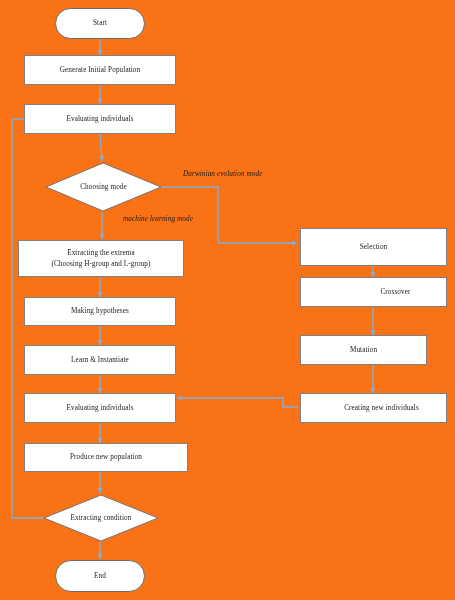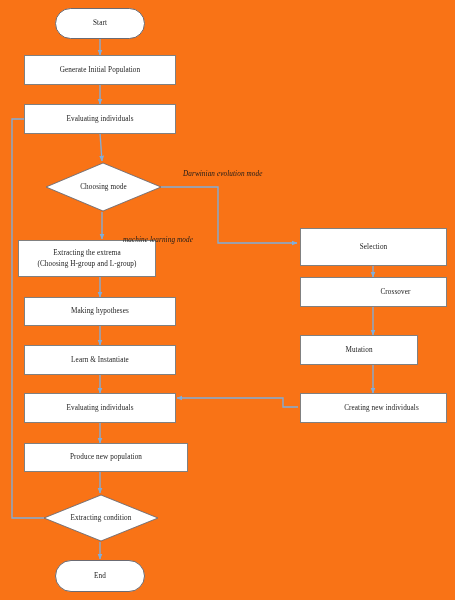--- a/index.html
+++ b/index.html
@@ -112,23 +112,23 @@
   <div class="node process" style="left:24px; top:104px; width:152px; height:30px;">
     <span class="node-text">Evaluating individuals</span>
   </div>
 
   <div class="node decision" style="left:46px; top:163px; width:115px; height:48px;">
     <span class="node-text dec-label">Choosing mode</span>
   </div>
 
   <div class="edge-label" style="left:183px; top:170px;">Darwinian evolution mode</div>
 
-  <div class="edge-label" style="left:123px; top:215px;margin-top:21px;">machine learning mode</div>
+  <div class="edge-label" style="left:123px; top:215px;">machine learning mode</div>
 
-  <div class="node process" style="left:18px; top:240px; width:138px; height:37px;">
+  <div class="node process" style="left:18px; top:240px; width:166px; height:37px;">
     <span class="node-text">Extracting the extrema
 (Choosing H-group and L-group)</span>
   </div>
 
   <div class="node process" style="left:24px; top:297px; width:152px; height:29px;">
     <span class="node-text">Making hypotheses</span>
   </div>
 
   <div class="node process" style="left:24px; top:345px; width:152px; height:30px;">
     <span class="node-text">Learn &amp; Instantiate</span>
@@ -151,21 +151,21 @@
   </div>
 
   <div class="node process" style="left:300px; top:228px; width:147px; height:38px;">
     <span class="node-text">Selection</span>
   </div>
 
   <div class="node process" style="left:300px; top:277px; width:147px; height:30px;padding-left:44px;">
     <span class="node-text">Crossover</span>
   </div>
 
-  <div class="node process" style="left:300px; top:335px; width:118px; height:30px;">
+  <div class="node process" style="left:300px; top:335px; width:127px; height:30px;">
     <span class="node-text">Mutation</span>
   </div>
 
   <div class="node process" style="left:300px; top:393px; width:147px; height:30px;padding-left:16px;">
     <span class="node-text">Creating new individuals</span>
   </div>
 
 </div>
 
 </body></html>

